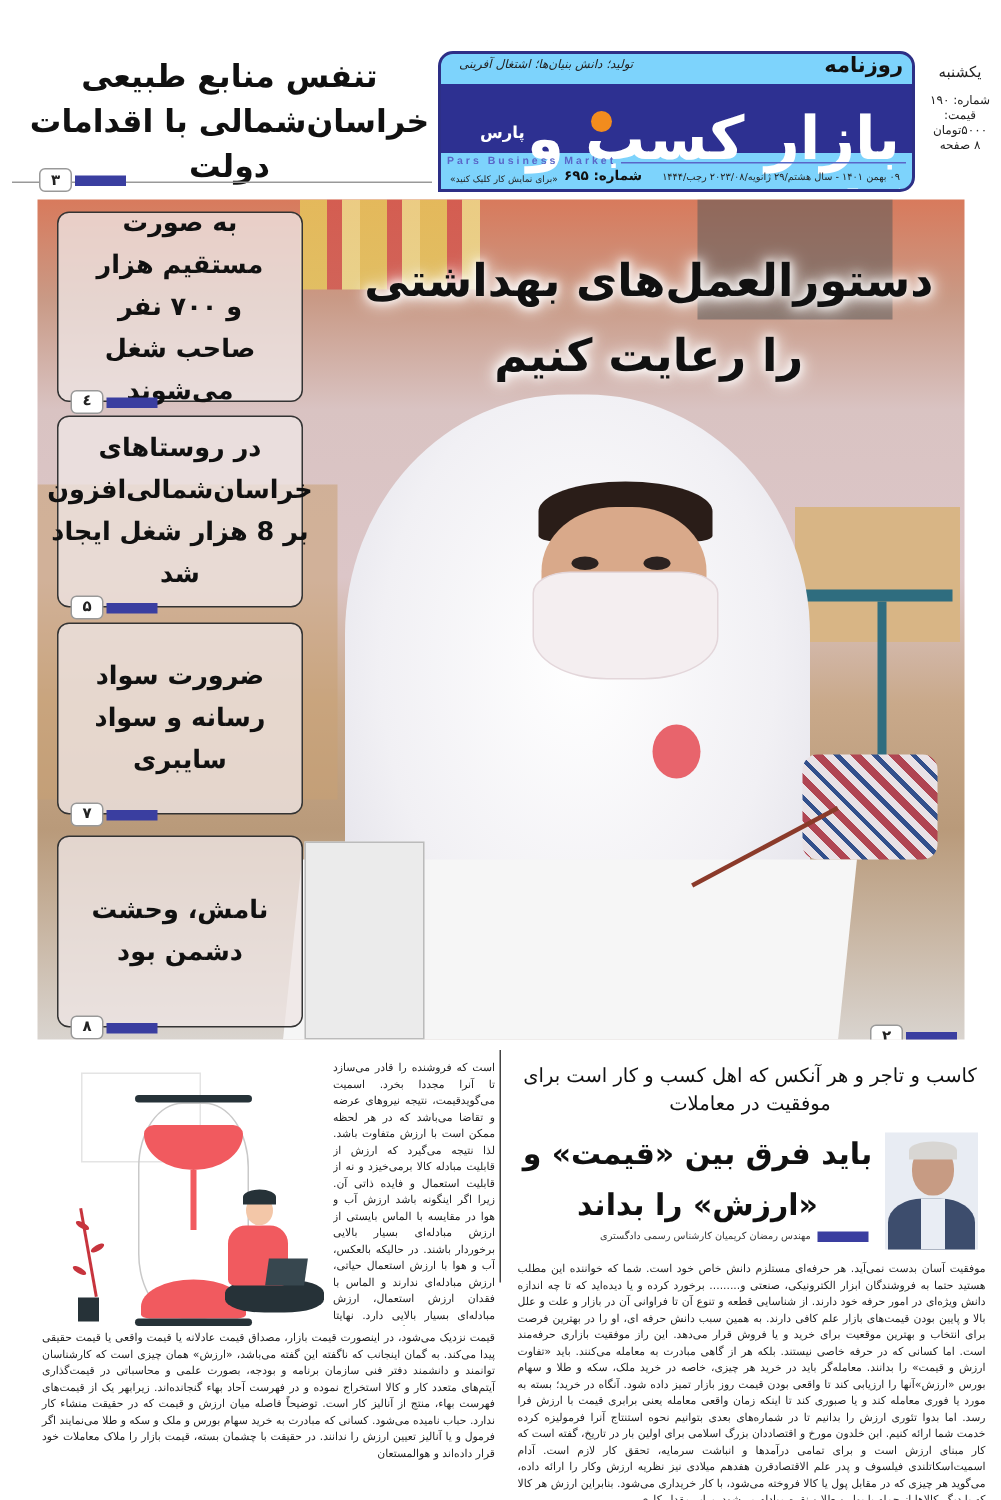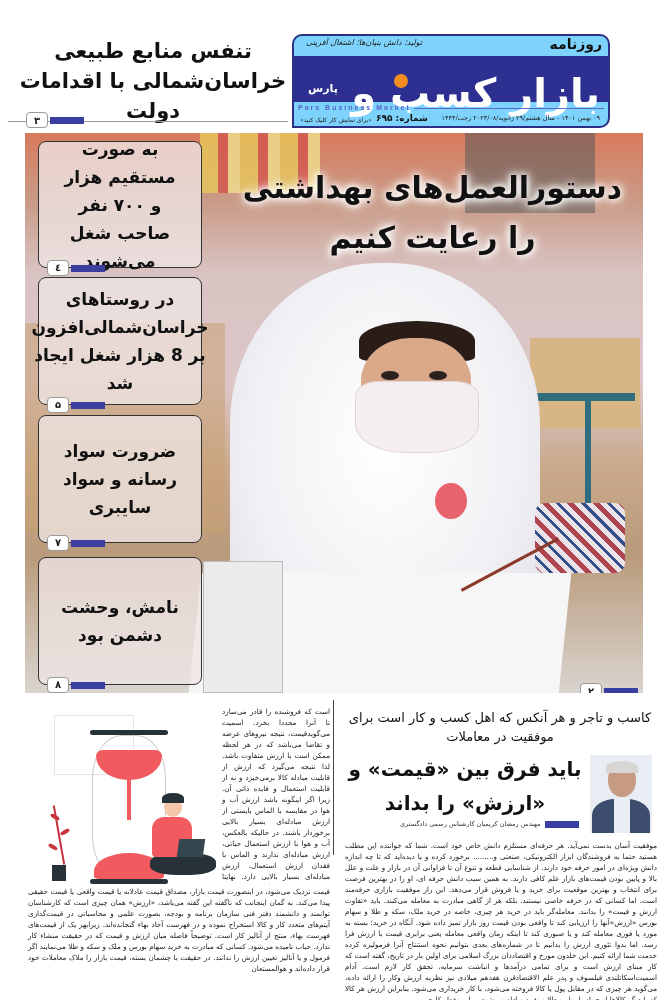--- a/index.html
+++ b/index.html
@@ -14,21 +14,21 @@
   .logo { position: absolute; left: 292px; top: 34px; width: 318px; height: 94px;
     border: 2px solid #2d2f86; border-radius: 10px 10px 10px 0; background: #7dd3fc; overflow: hidden; }
   .logo-tag { position: absolute; left: 12px; top: 2px; font-size: 8px; font-style: italic; color: #222;
     font-family: "DejaVu Serif", serif; }
   .logo-rooznameh { position: absolute; right: 6px; top: 0px; font-size: 14px; font-weight: bold; color: #111; }
   .logo-band { position: absolute; left: 0; top: 20px; width: 100%; height: 46px; background: #2d3091; }
   .logo-name { position: absolute; right: 8px; top: 12px; font-size: 40px; font-weight: bold; color: #fff;
     line-height: 50px; letter-spacing: -1px; }
   .logo-dot { position: absolute; left: 100px; top: 18px; width: 14px; height: 14px; border-radius: 50%;
     background: #f28c1e; }
-  .logo-pars { position: absolute; left: 14px; top: 26px; font-size: 11px; font-weight: bold; color: #fff; }
+  .logo-pars { position: absolute; left: 26px; top: 26px; font-size: 11px; font-weight: bold; color: #fff; }
   .logo-en { position: absolute; left: 4px; top: 68px; font-size: 7px; letter-spacing: 2px; color: #5a66c8;
     font-family: "Liberation Sans", sans-serif; font-weight: bold; direction: ltr; }
   .logo-en-line { position: absolute; left: 120px; top: 72px; width: 190px; height: 1px; background: #5a66c8; }
   .logo-info { position: absolute; right: 8px; top: 78px; font-size: 6.5px; color: #222; white-space: nowrap; }
   .logo-issue { position: absolute; left: 82px; top: 77px; font-size: 9px; font-weight: bold; color: #111; }
   .logo-slogan { position: absolute; left: 6px; top: 80px; font-size: 6px; color: #222; }
 
   .side-info { position: absolute; left: 616px; top: 44px; width: 48px; text-align: center; font-size: 8px;
     line-height: 10px; color: #222; }
   .side-day { font-size: 10px; margin-bottom: 8px; display: block; }
@@ -134,20 +134,27 @@
       <span class="logo-dot"></span>
       <span class="logo-pars">پارس</span>
     </div>
     <span class="logo-en">Pars Business Market</span>
     <span class="logo-en-line"></span>
     <span class="logo-info">۰۹ بهمن ۱۴۰۱ - سال هشتم/۲۹ ژانویه/۲۰۲۳/۰۸ رجب/۱۴۴۴</span>
     <span class="logo-issue">شماره: ۶۹۵</span>
     <span class="logo-slogan">«برای نمایش کار کلیک کنید»</span>
   </div>
 
+  <div class="side-info">
+    <span class="side-day">یکشنبه</span>
+    <div>شماره: ۱۹۰</div>
+    <div>قیمت:</div>
+    <div>۵۰۰۰تومان</div>
+    <div>۸ صفحه</div>
+  </div>
 
   <div class="rule-top"></div>
   <div class="page-tag" style="left:26px; top:112px;">
     <span class="num">۳</span>
     <span class="brand"></span>
   </div>
 </div>
 
 <div class="hero">
   <div class="hero-bg-shelf"></div>

